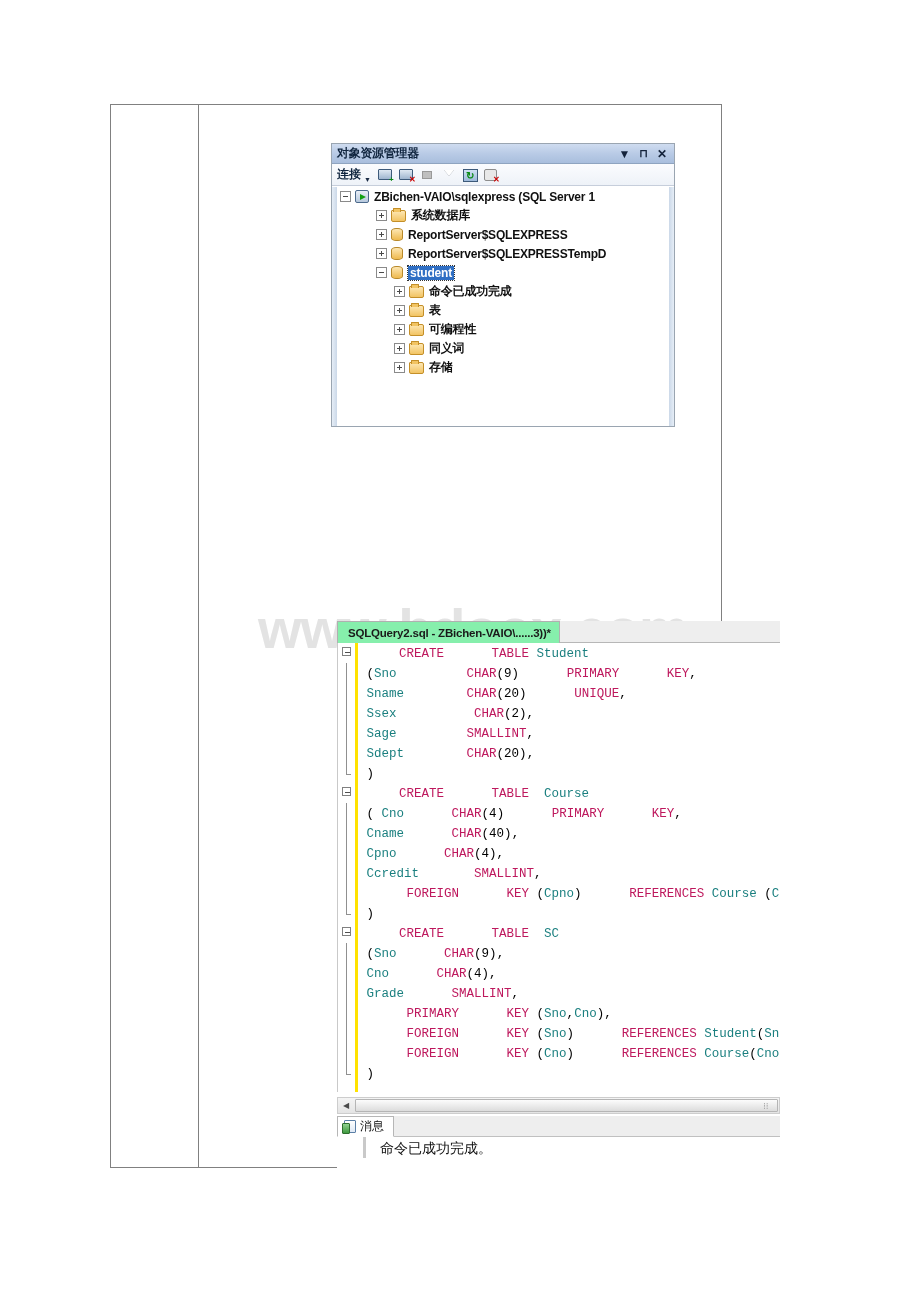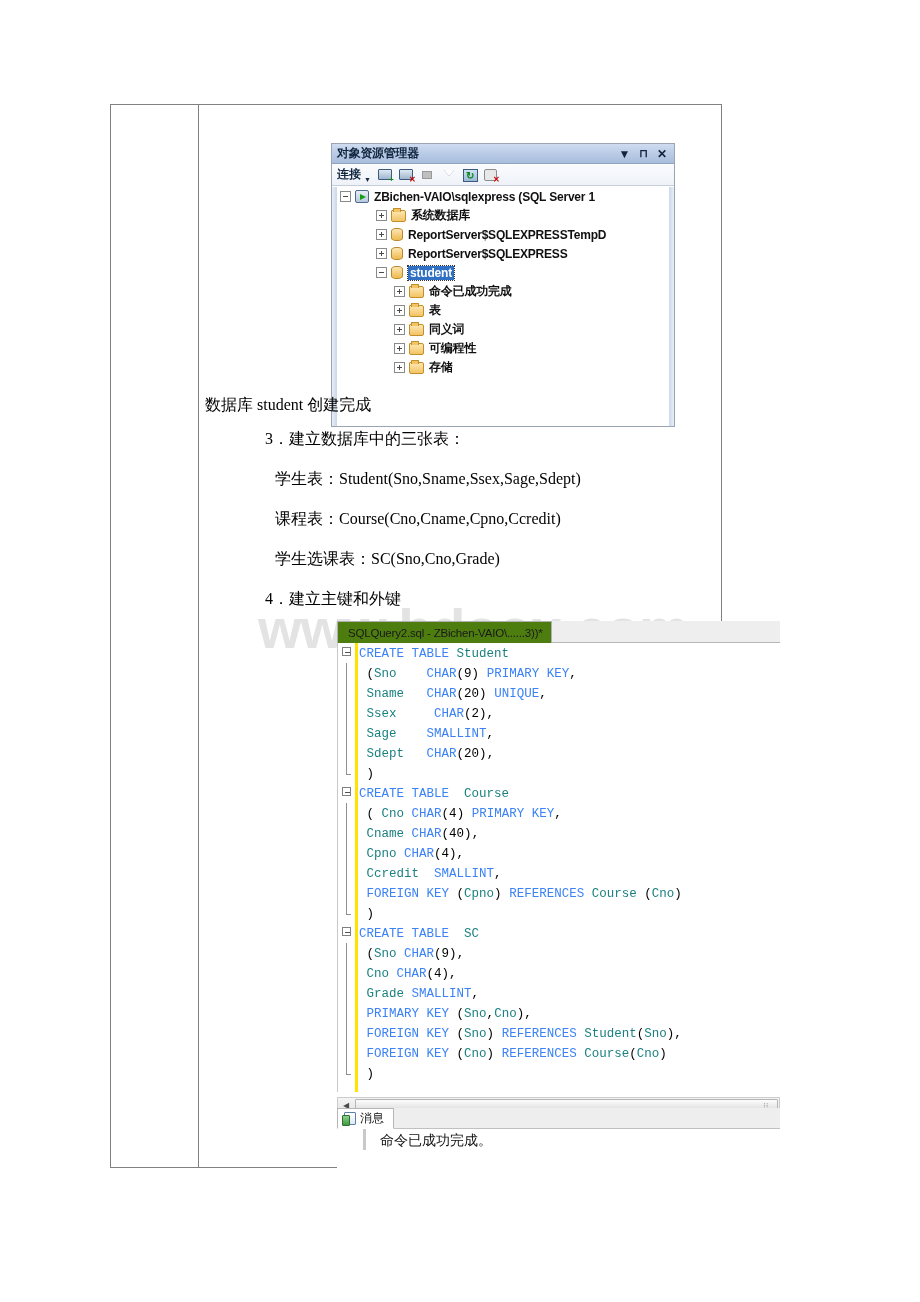--- a/index.html
+++ b/index.html
@@ -255,25 +255,25 @@
     background: #ffffff;
   }
   .sql-tabstrip {
     height: 22px; position: relative;
     background: #eeeeee;
     border-bottom: 1px solid #b7b7b7;
   }
   .sql-tab {
     position: absolute; left: 0; top: 0;
     height: 22px;
-    background: #4d7c0f;
+    background: #86efac;
     border: 1px solid #b0b0b0; border-bottom: none;
     padding: 0 8px 0 10px;
     display: flex; align-items: center;
-    font-size: 11.5px; font-weight: normal; color: #1a1a1a;
+    font-size: 11.5px; font-weight: bold; color: #1a1a1a;
     white-space: nowrap;
     letter-spacing: -0.2px;
   }
   .sql-body {
     position: absolute; left: 0; top: 22px; right: 0; bottom: 76px;
     background: #ffffff;
     border-left: 1px solid #c9c9c9;
     overflow: hidden;
   }
   .glyph-margin {
@@ -285,21 +285,21 @@
     background: #ffe200;
   }
   .code {
     position: absolute; left: 21px; top: 0; right: 0; bottom: 0;
     font-family: "Liberation Mono", monospace;
     font-size: 12.5px;
     line-height: 20px;
     white-space: pre;
     padding-top: 1px;
   }
-  .code .kw { color: #3b82f6; }
+  .code .kw { color: #be185d; padding-left: 40px; }
   .code .id { color: #1a7f7f; }
   .code .pl { color: #000000; }
   .outline {
     position: absolute;
     width: 9px; height: 9px;
     border: 1px solid #808080;
     background: #ffffff;
     left: 4px;
   }
   .outline::before {
@@ -328,21 +328,21 @@
     background: linear-gradient(to bottom,#fcfcfc,#dcdcdc);
     border: 1px solid #b5b5b5; border-radius: 1px;
     position: relative; cursor: pointer;
   }
   .hs-grip {
     position: absolute; right: 8px; top: 3px;
     font-size: 8px; color: #8a8a8a; letter-spacing: 1px; line-height: 7px;
   }
 
   .msgpane {
-    position: absolute; left: 0; right: 0; bottom: 8px; height: 52px;
+    position: absolute; left: 0; right: 0; bottom: 0; height: 52px;
     background: #ffffff;
   }
   .msg-tabrow {
     height: 21px; position: relative;
     border-bottom: 1px solid #c0c0c0;
     background: #eeeeee;
   }
   .msg-tab {
     position: absolute; left: 0; top: 0; height: 21px;
     background: #ffffff;
@@ -433,68 +433,60 @@
                 <span class="tlabel">ZBichen-VAIO\sqlexpress (SQL Server 1</span>
               </div>
               <div class="tnode ind3">
                 <span class="expander plus"></span>
                 <span class="ico-folder"></span>
                 <span class="tlabel">系统数据库</span>
               </div>
               <div class="tnode ind3">
                 <span class="expander plus"></span>
                 <span class="ico-db"></span>
+                <span class="tlabel">ReportServer$SQLEXPRESS</span>
+              </div>
+              <div class="tnode ind3">
+                <span class="expander plus"></span>
+                <span class="ico-db"></span>
                 <span class="tlabel">ReportServer$SQLEXPRESSTempD</span>
-              </div>
-              <div class="tnode ind3">
-                <span class="expander plus"></span>
-                <span class="ico-db"></span>
-                <span class="tlabel">ReportServer$SQLEXPRESS</span>
               </div>
               <div class="tnode ind3">
                 <span class="expander"></span>
                 <span class="ico-db"></span>
                 <span class="tlabel sel">student</span>
               </div>
               <div class="tnode ind4">
                 <span class="expander plus"></span>
                 <span class="ico-folder"></span>
                 <span class="tlabel">命令已成功完成</span>
               </div>
               <div class="tnode ind4">
                 <span class="expander plus"></span>
                 <span class="ico-folder"></span>
                 <span class="tlabel">表</span>
               </div>
               <div class="tnode ind4">
                 <span class="expander plus"></span>
                 <span class="ico-folder"></span>
+                <span class="tlabel">可编程性</span>
+              </div>
+              <div class="tnode ind4">
+                <span class="expander plus"></span>
+                <span class="ico-folder"></span>
                 <span class="tlabel">同义词</span>
-              </div>
-              <div class="tnode ind4">
-                <span class="expander plus"></span>
-                <span class="ico-folder"></span>
-                <span class="tlabel">可编程性</span>
               </div>
               <div class="tnode ind4">
                 <span class="expander plus"></span>
                 <span class="ico-folder"></span>
                 <span class="tlabel">存储</span>
               </div>
             </div>
         </div>
 
-        <div class="prose">
-          <div class="p-line">数据库 student 创建完成</div>
-          <div class="p-line p-ind gap1">3．建立数据库中的三张表：</div>
-          <div class="p-line p-ind2 gap2">学生表：Student(Sno,Sname,Ssex,Sage,Sdept)</div>
-          <div class="p-line p-ind2 gap2">课程表：Course(Cno,Cname,Cpno,Ccredit)</div>
-          <div class="p-line p-ind2 gap2">学生选课表：SC(Sno,Cno,Grade)</div>
-          <div class="p-line p-ind gap2">4．建立主键和外键</div>
-        </div>
 
         <div class="sqlwin">
           <div class="sql-tabstrip">
             <div class="sql-tab">SQLQuery2.sql - ZBichen-VAIO\......3))*</div>
           </div>
 
           <div class="sql-body">
             <div class="glyph-margin" id="glyph-margin">
                 <span class="outline" style="top: 4px;"></span>
                 <span class="outline-line" style="top: 15px; height: 0px;"></span>

